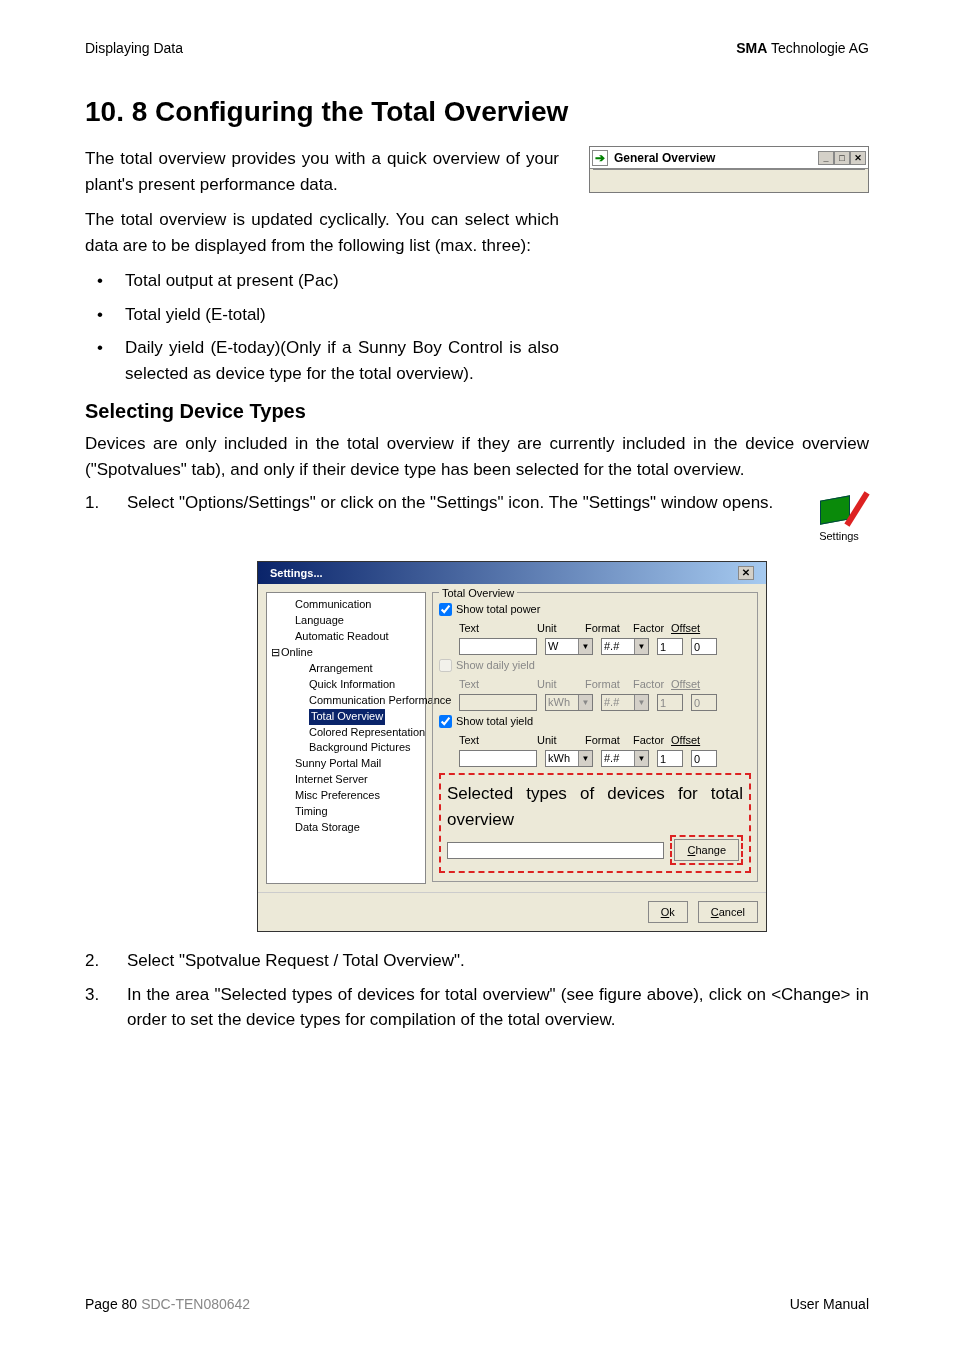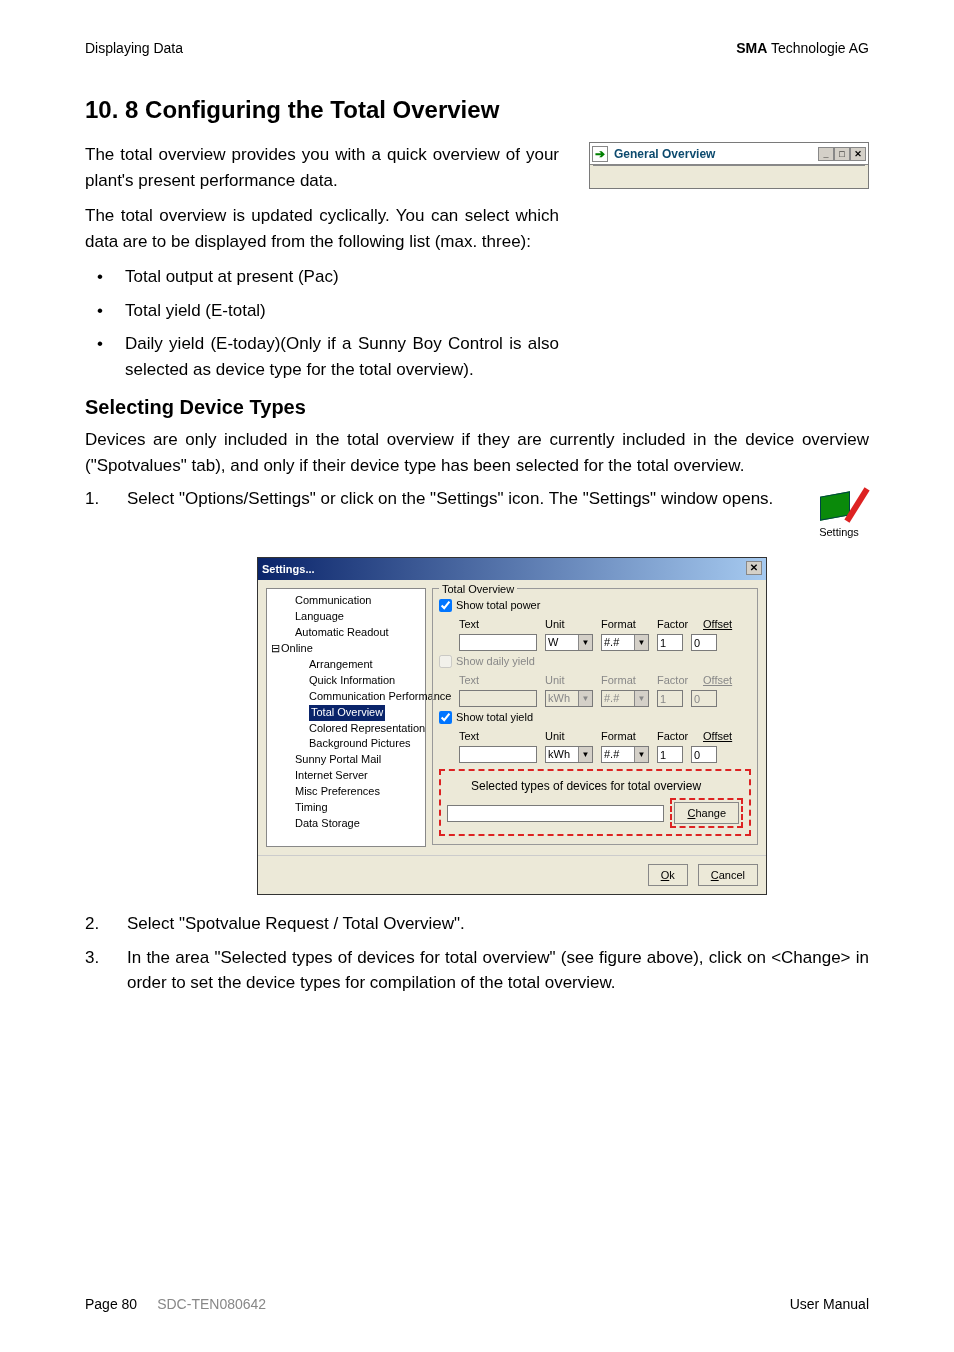--- a/index.html
+++ b/index.html
@@ -15,21 +15,21 @@
     .header-row {
       display: flex;
       justify-content: space-between;
       font-size: 14px;
       margin-bottom: 40px;
     }
     .header-left { }
     .header-right { }
     .header-right .bold { font-weight: bold; }
     h1 {
-      font-size: 24px;
+      font-size: 28px;
       font-weight: bold;
       margin-bottom: 18px;
     }
     .intro-section {
       display: flex;
       gap: 30px;
       margin-bottom: 6px;
     }
     .intro-text {
       flex: 1;
@@ -78,21 +78,21 @@
       width: 16px;
       height: 16px;
       display: flex;
       align-items: center;
       justify-content: center;
       margin-right: 4px;
       color: #008000;
       font-weight: bold;
       border: 1px solid #888;
     }
-    .titlebar-title { flex: 1; color: #0c4a6e; font-weight: bold; margin-left: 2px;}
+    .titlebar-title { flex: 1; color: #000000; font-weight: bold; margin-left: 2px;}
     .titlebar .win-btns {
       display: flex;
       gap: 0;
     }
     .win-btn {
       width: 16px;
       height: 14px;
       background: #d4d0c8;
       border: 1px solid #888;
       font-size: 9px;
@@ -265,24 +265,24 @@
       border: 1px solid #333;
       background: #ece9d8;
       font-family: Tahoma, sans-serif;
       font-size: 11px;
     }
     .settings-titlebar {
       background: linear-gradient(to right, #0a246a, #a6caf0);
       color: #fff;
       font-weight: bold;
       font-size: 11px;
-      padding: 3px 4px;
+      padding: 3px 12px;
       display: flex;
       justify-content: space-between;
-      align-items: flex-start;
+      align-items: center;
     }
     .settings-titlebar .close-btn {
       width: 16px; height: 14px;
       background: #d4d0c8;
       border: 1px solid #888;
       color: #000;
       font-size: 10px;
       display: flex;
       align-items: center;
       justify-content: center;
@@ -328,21 +328,20 @@
     .check-row {
       display: flex;
       align-items: center;
       gap: 4px;
       margin: 2px 0 2px 0;
     }
     .check-row input { margin: 0; }
     .disabled-text { color: #888; }
     .field-header-row {
       display: flex;
-      gap: 8px;
       padding-left: 20px;
       margin-top: 2px;
     }
     .field-header-row span { font-size: 11px; }
     .fh-text { width: 78px; }
     .fh-unit { width: 48px; }
     .fh-format { width: 48px; }
     .fh-factor { width: 38px; }
     .fh-offset { width: 38px; text-decoration: underline; }
     .field-row {
@@ -384,21 +383,21 @@
     .f-select.disabled { background: #ece9d8; color: #888; }
     .f-unit { width: 48px; }
     .f-format { width: 48px; }
     .f-factor { width: 26px; }
     .f-offset { width: 26px; }
     .selected-types-box {
       border: 2px dashed #d22;
       padding: 6px;
       margin-top: 6px;
     }
-    .selected-types-label { font-size: 12px; margin-bottom: 3px; margin-left: 24px; }
+    .selected-types-label { font-size: 17px; margin-bottom: 3px; }
     .selected-types-inner {
       display: flex;
       gap: 6px;
       align-items: center;
     }
     .types-input {
       flex: 1;
       height: 17px;
       border: 1px solid #7a7a7a;
       background: #fff;
@@ -428,21 +427,21 @@
 
     .footer-row {
       position: absolute;
       bottom: 40px;
       left: 85px;
       right: 85px;
       display: flex;
       justify-content: space-between;
       font-size: 14px;
     }
-    .footer-left { display: flex; gap: 20px; }
+    .footer-left { display: flex; gap: 4px; }
     .gray { color: #888; }
   </style>
 </head>
 <body>
 
 <div class="header-row">
   <div class="header-left">Displaying Data</div>
   <div class="header-right">
     <span class="bold">SMA</span><span> Technologie AG</span>
   </div>

